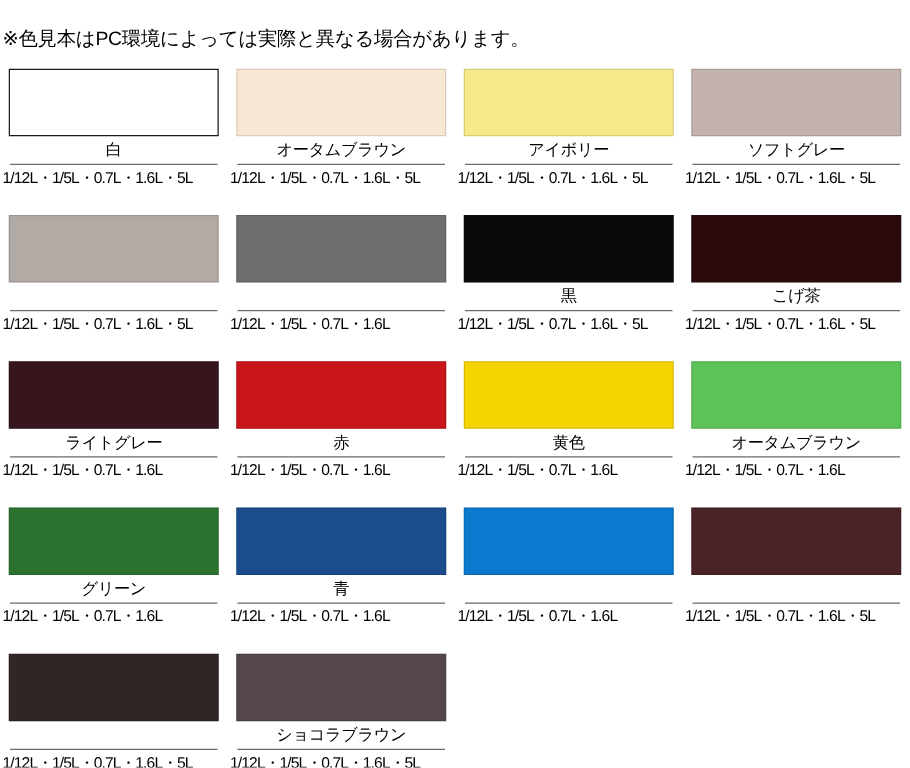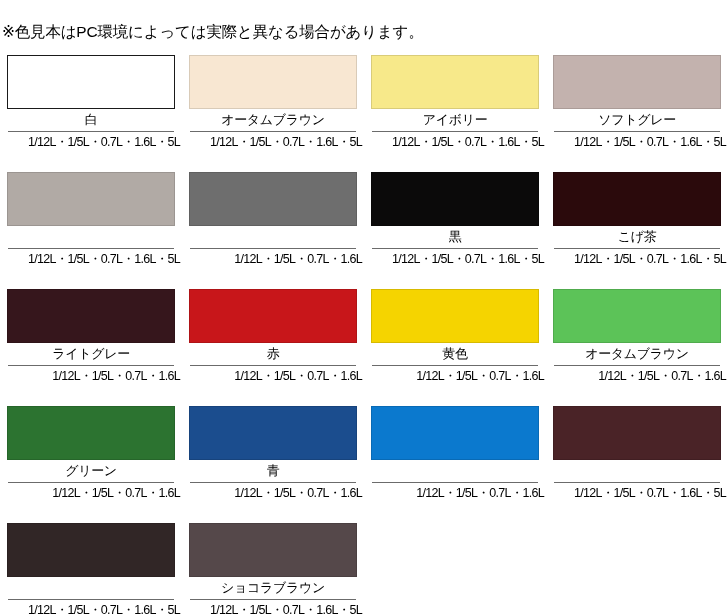--- a/index.html
+++ b/index.html
@@ -91,21 +91,21 @@
     width: 166px;
     height: 1px;
     background: #6b6b6b;
   }
 
   .sizes {
     position: absolute;
     left: 2px;
     top: 83px;
     width: 178px;
-    text-align: right;
+    text-align: left;
     font-size: 12.5px;
     line-height: 17px;
     letter-spacing: -0.7px;
     white-space: nowrap;
     color: #000;
   }
 </style>
 </head>
 <body style="background: rgb(255, 255, 255); color: rgb(0, 0, 0);">
 

